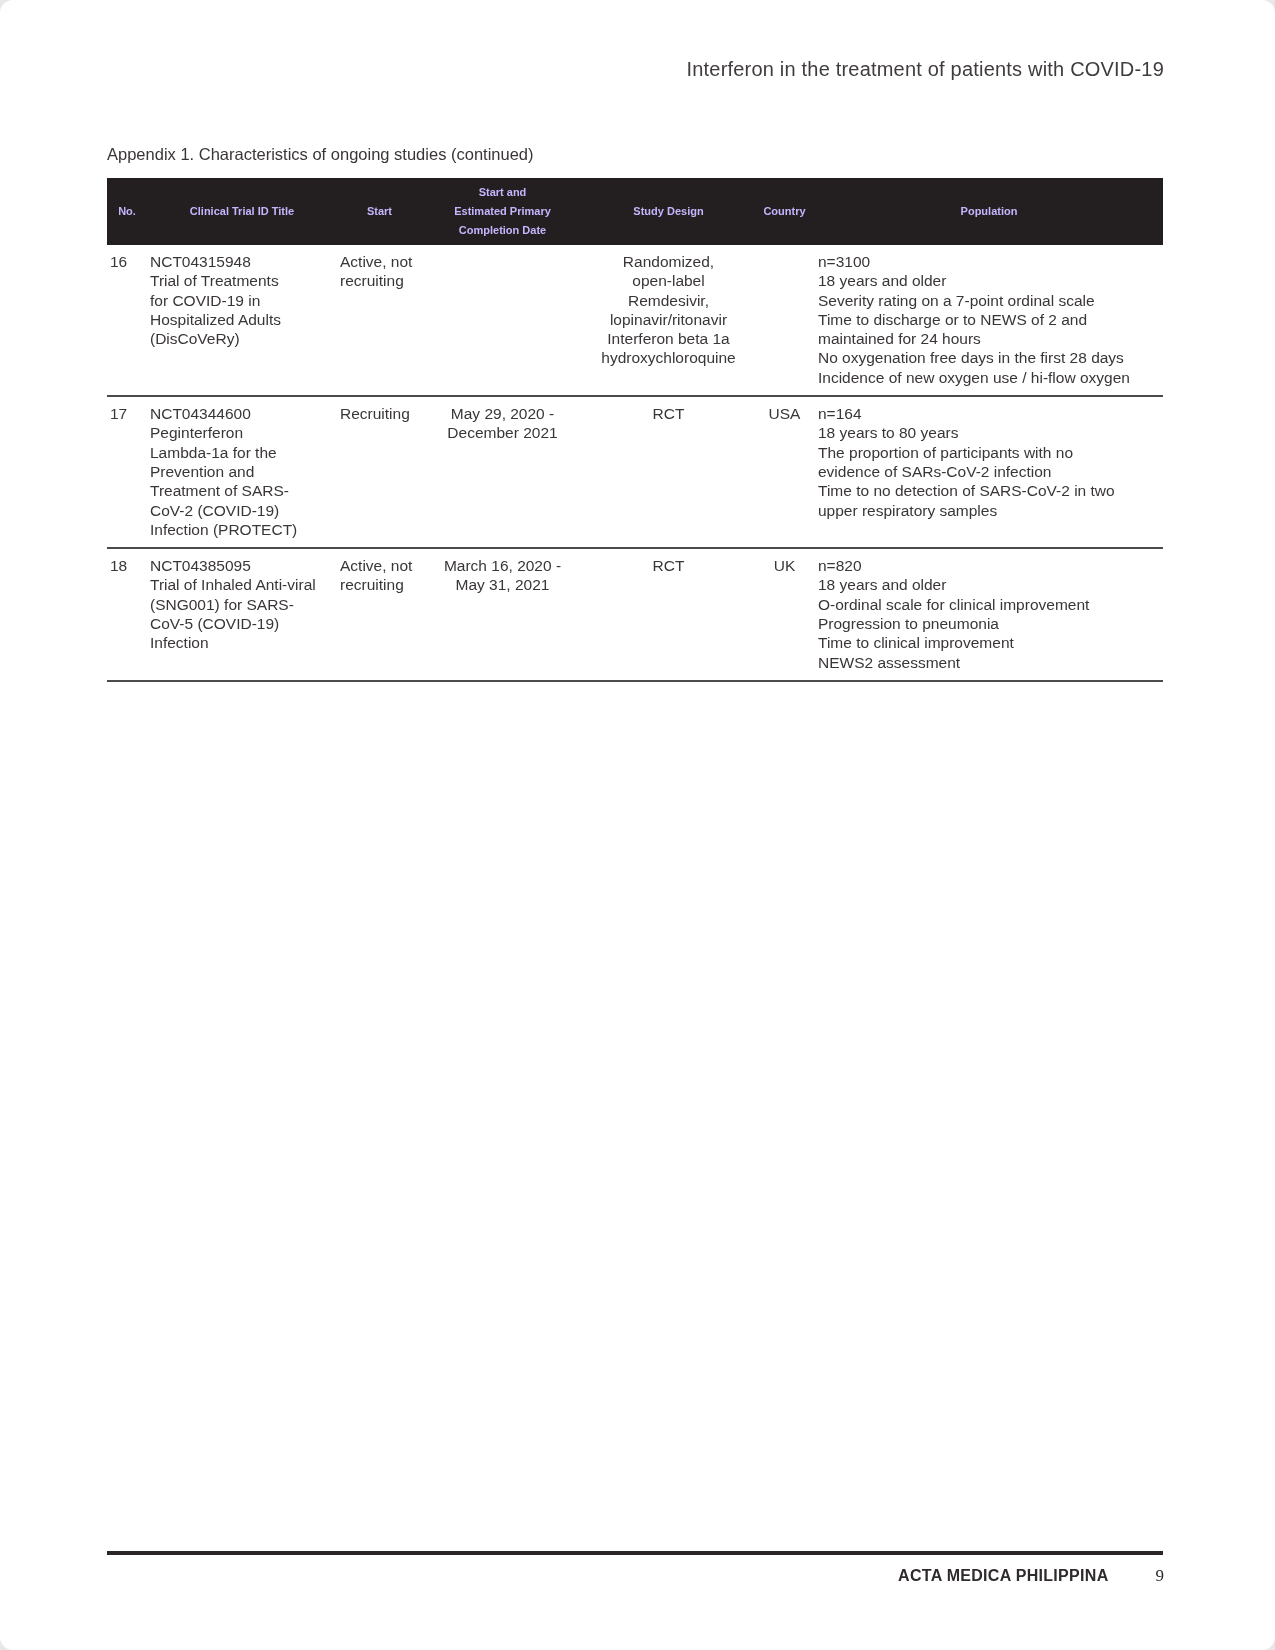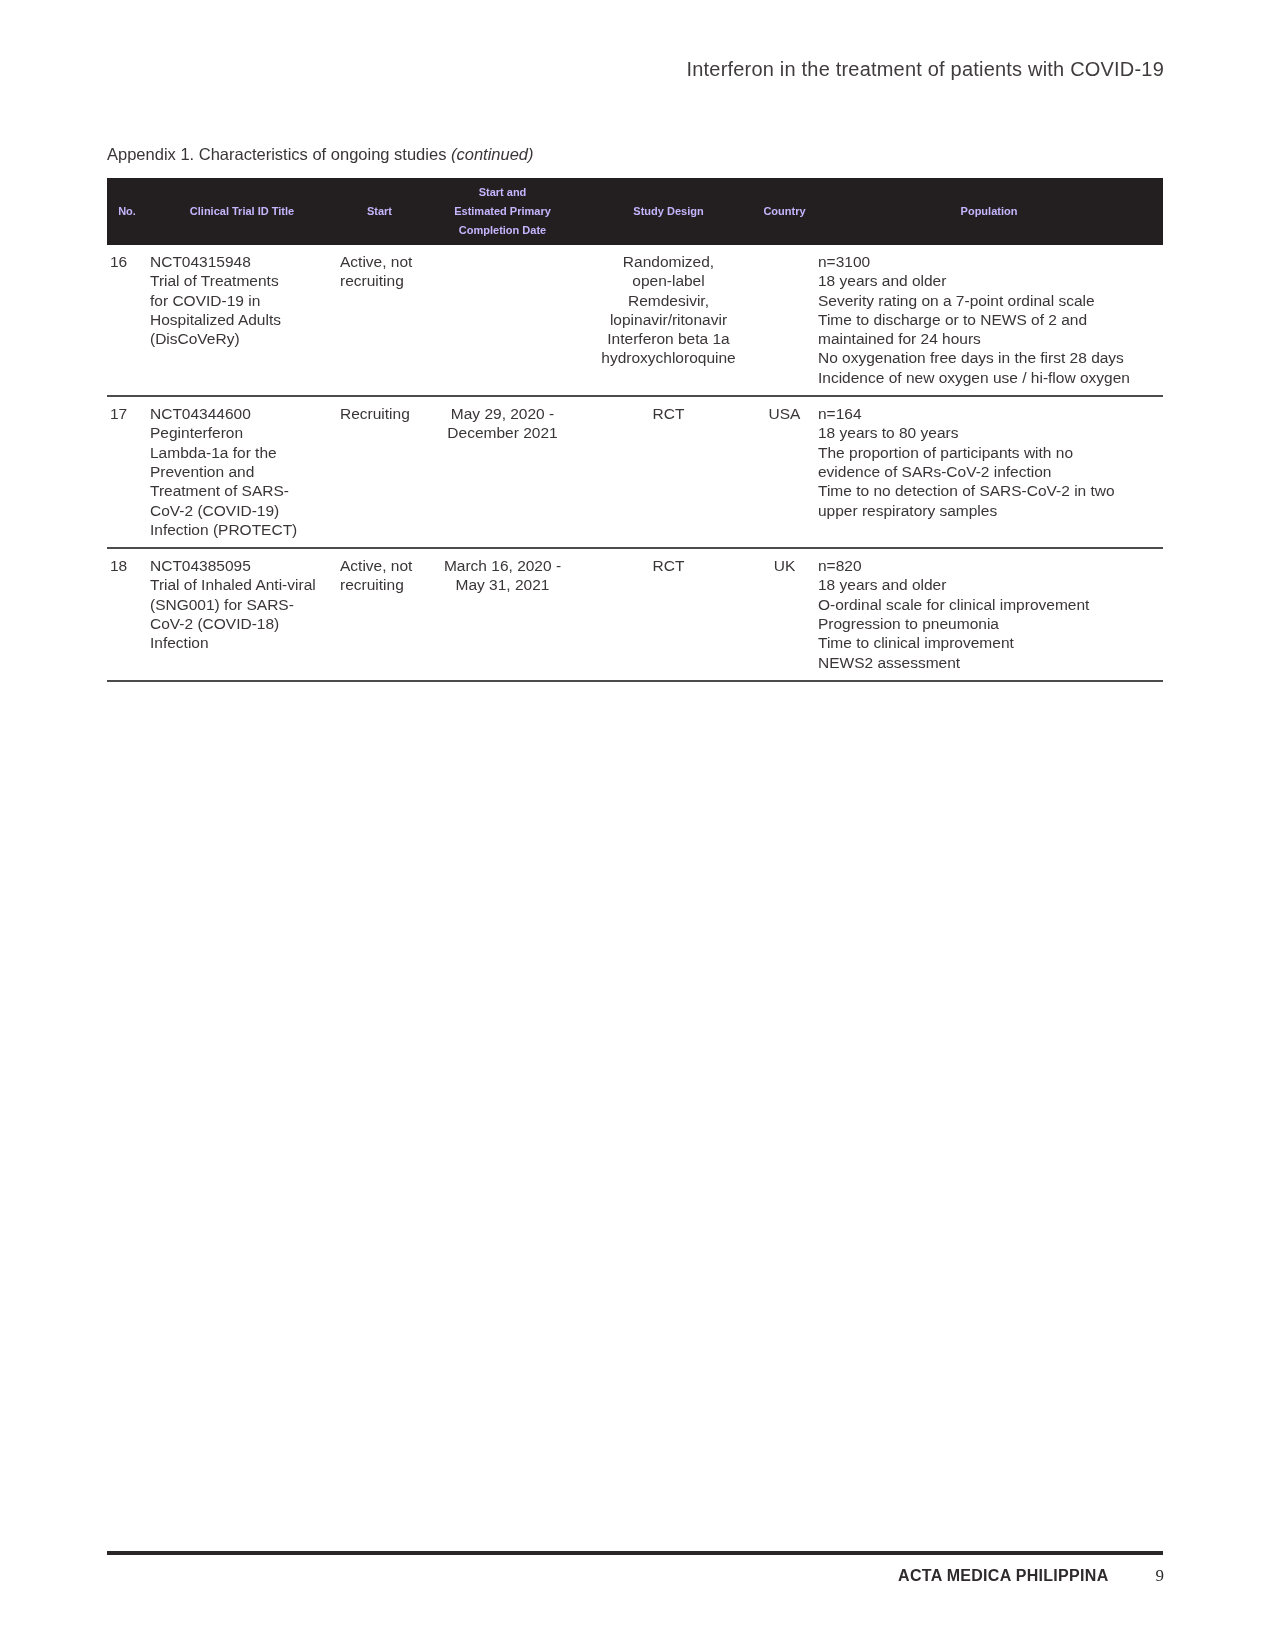--- a/index.html
+++ b/index.html
@@ -5,41 +5,42 @@
   html, body { margin: 0; padding: 0; background: #e8e8e8; }
   .page {
     position: relative;
     width: 1275px;
     height: 1650px;
     margin: 0 auto;
     background: #ffffff;
     font-family: "Liberation Sans", "DejaVu Sans", sans-serif;
     color: #3a3637;
     overflow: hidden;
+    border-radius: 13px;
   }
   .running-head {
     position: absolute;
     top: 58px;
     left: 107px;
     width: 1057px;
     text-align: right;
     font-size: 20px;
     letter-spacing: 0.2px;
     color: #403c3d;
   }
   .caption {
     position: absolute;
     top: 145px;
     left: 107px;
     width: 1057px;
     font-size: 16.5px;
     color: #3a3637;
   }
   .caption .bold { font-weight: normal; }
-  .caption .italic { font-style: italic; }
+  .caption .italic { }
 
   .trial-table-wrap {
     position: absolute;
     top: 178px;
     left: 107px;
     width: 1056px;
   }
   table.trial-table {
     width: 100%;
     border-collapse: collapse;
@@ -186,21 +187,21 @@
 The proportion of participants with no
 evidence of SARs-CoV-2 infection
 Time to no detection of SARS-CoV-2 in two
 upper respiratory samples</td>
         </tr>
         <tr>
           <td class="col-no">18</td>
           <td class="col-trial">NCT04385095
 Trial of Inhaled Anti-viral
 (SNG001) for SARS-
-CoV-2 (COVID-18)
+CoV-5 (COVID-19)
 Infection</td>
           <td class="col-status">Active, not
 recruiting</td>
           <td class="col-dates">March 16, 2020 -
 May 31, 2021</td>
           <td class="col-design">RCT</td>
           <td class="col-country">UK</td>
           <td class="col-pop">n=820
 18 years and older
 O-ordinal scale for clinical improvement

